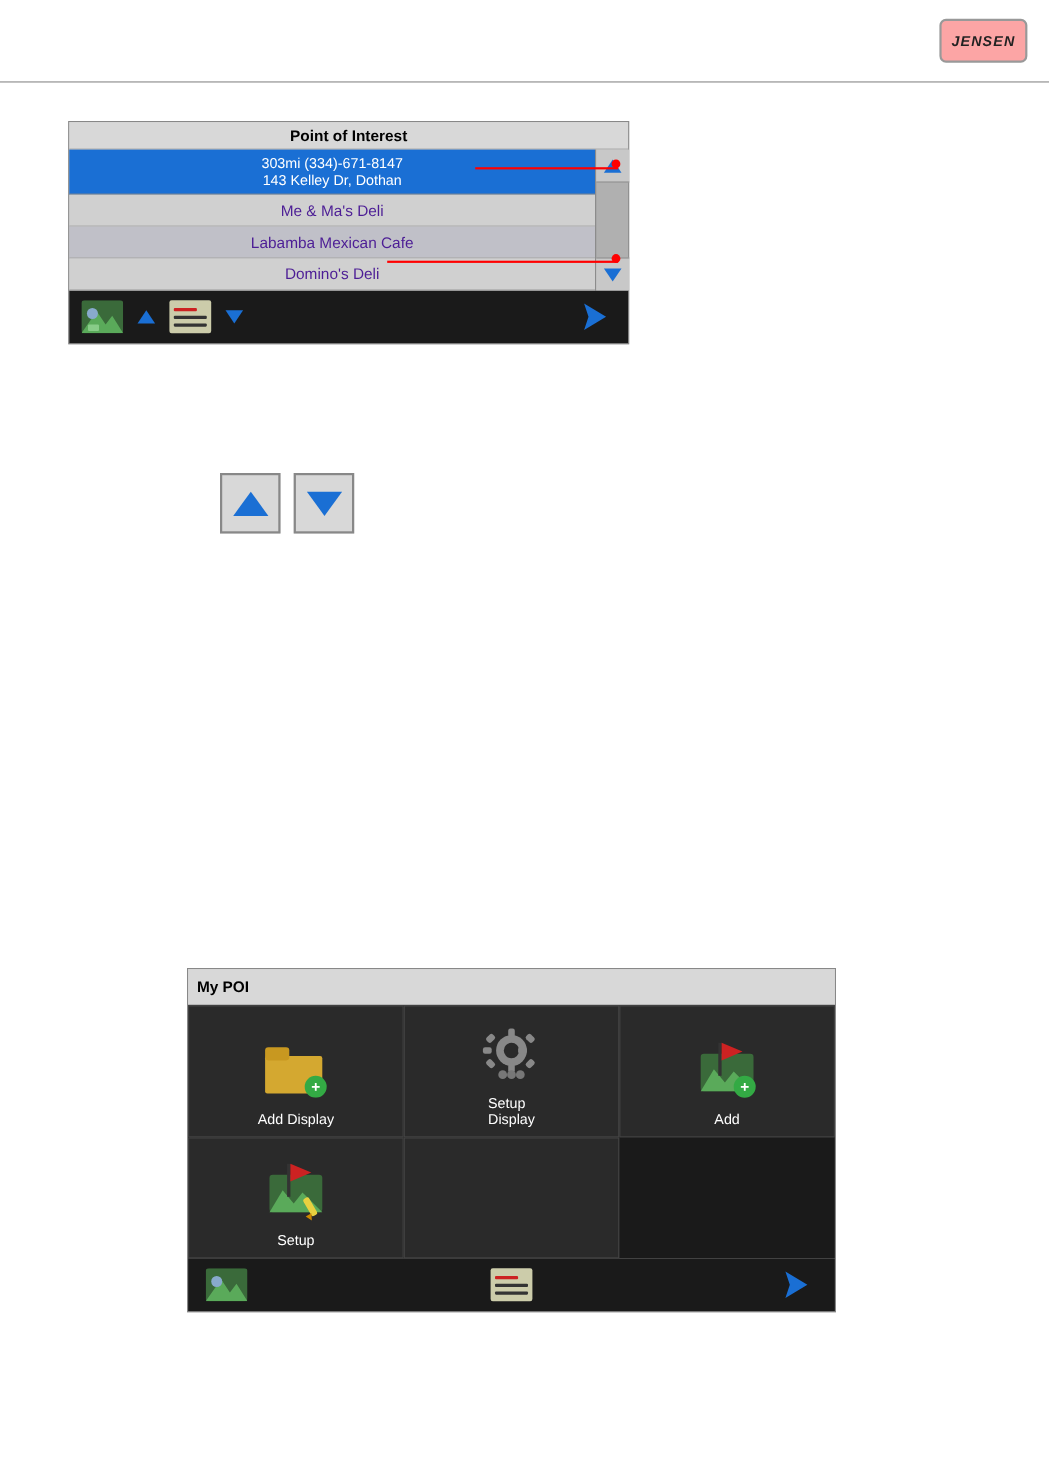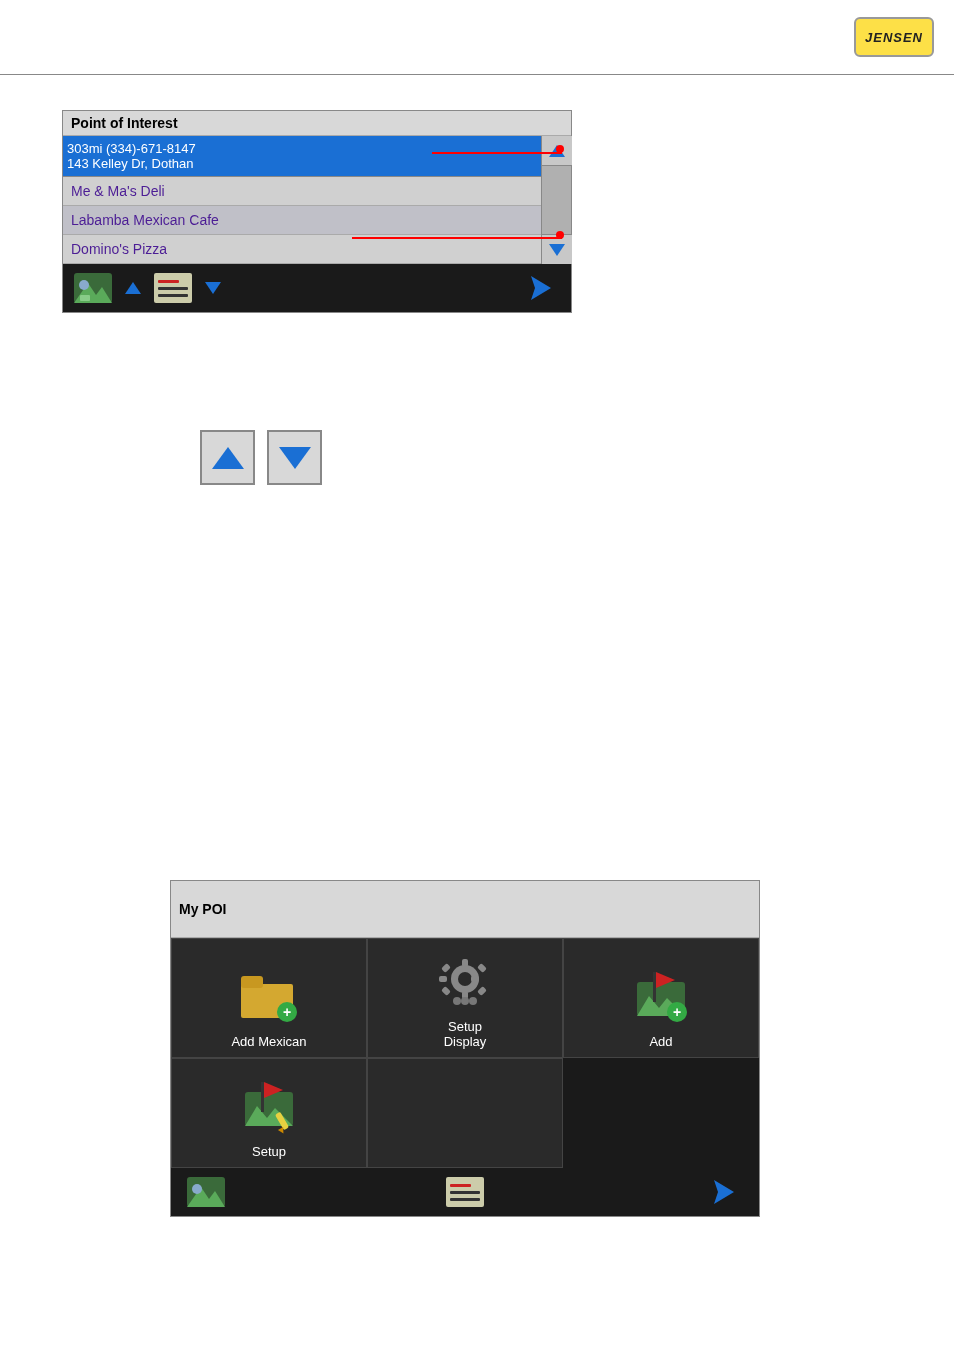--- a/index.html
+++ b/index.html
@@ -27,33 +27,34 @@
       width: 80px;
       height: 40px;
       border: 2px solid #999;
       border-radius: 6px;
       display: flex;
       align-items: center;
       justify-content: center;
       font-size: 13px;
       font-weight: bold;
       color: #222;
-      background: #fde047;
+      background: #fca5a5;
       letter-spacing: 1px;
     }
     .jensen-logo span { font-style: italic; }
 
     
     .poi-panel {
       position: absolute;
       top: 110px;
       left: 62px;
       width: 510px;
       background: #c8c8c8;
       border: 1.5px solid #888;
+      text-align: center;
     }
     .poi-header {
       background: #d8d8d8;
       padding: 4px 8px;
       font-size: 14px;
       font-weight: bold;
       color: #000;
       border-bottom: 1px solid #aaa;
     }
     .poi-selected-item {
@@ -213,21 +214,21 @@
     .mypoi-panel {
       position: absolute;
       top: 880px;
       left: 170px;
       width: 590px;
       background: #c8c8c8;
       border: 1.5px solid #888;
     }
     .mypoi-header {
       background: #d8d8d8;
-      padding: 20px 8px;
+      padding: 8px 8px;
       font-size: 14px;
       font-weight: bold;
       color: #000;
       border-bottom: 1px solid #aaa;
     }
     .mypoi-grid {
       display: grid;
       grid-template-columns: repeat(3, 1fr);
       background: #1a1a1a;
     }
@@ -239,21 +240,20 @@
       align-items: center;
       justify-content: flex-end;
       padding: 10px 5px 8px;
       min-height: 110px;
       cursor: pointer;
     }
     .mypoi-cell-label {
       color: #ffffff;
       font-size: 13px;
       margin-top: 6px;
-      text-align: center;
     }
     .mypoi-icon-area {
       width: 64px;
       height: 64px;
       position: relative;
       display: flex;
       align-items: center;
       justify-content: center;
     }
     .mypoi-toolbar {
@@ -295,21 +295,21 @@
 <div class="poi-panel">
   <div class="poi-header">Point of Interest</div>
   <div class="poi-content-area">
     <div class="poi-list">
       <div class="poi-selected-item">
         <div class="poi-selected-line1">303mi  (334)-671-8147</div>
         <div class="poi-selected-line2">143 Kelley Dr, Dothan</div>
       </div>
       <div class="poi-list-item">Me &amp; Ma's Deli</div>
       <div class="poi-list-item highlighted">Labamba Mexican Cafe</div>
-      <div class="poi-list-item">Domino's Pizza</div>
+      <div class="poi-list-item">Domino's Deli</div>
     </div>
     <div class="poi-scrollbar">
       <div class="scroll-btn-up">
         <div class="triangle-up"></div>
       </div>
       <div class="scroll-btn-down">
         <div class="triangle-down"></div>
       </div>
     </div>
   </div>
@@ -373,21 +373,21 @@
         <svg width="60" height="52" viewBox="0 0 60 52">
 
           <rect x="2" y="14" width="52" height="34" rx="2" fill="#d4a830"></rect>
 
           <rect x="2" y="6" width="22" height="12" rx="3" fill="#c89820"></rect>
 
           <circle cx="48" cy="42" r="10" fill="#33aa44"></circle>
           <text x="48" y="47" text-anchor="middle" font-size="14" font-weight="bold" fill="white">+</text>
         </svg>
       </div>
-      <div class="mypoi-cell-label">Add Mexican</div>
+      <div class="mypoi-cell-label">Add Display</div>
     </div>
 
 
     <div class="mypoi-cell">
       <div class="mypoi-icon-area">
         <svg width="60" height="52" viewBox="0 0 60 52">
 
           <circle cx="30" cy="24" r="14" fill="#888"></circle>
           <circle cx="30" cy="24" r="7" fill="#2a2a2a"></circle>
 

